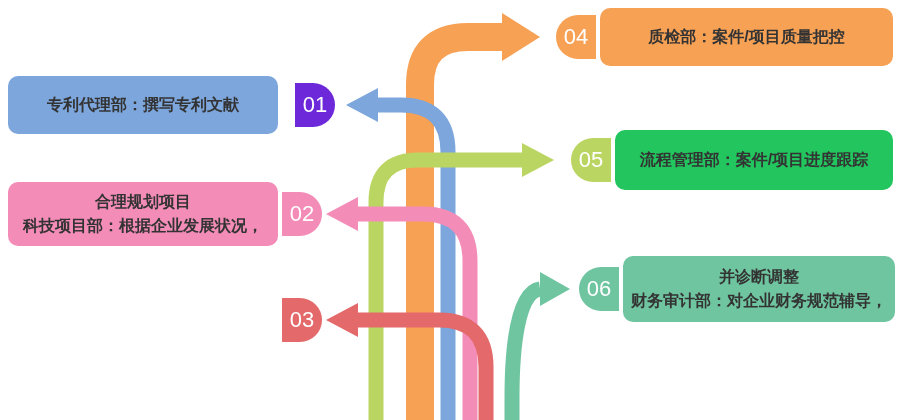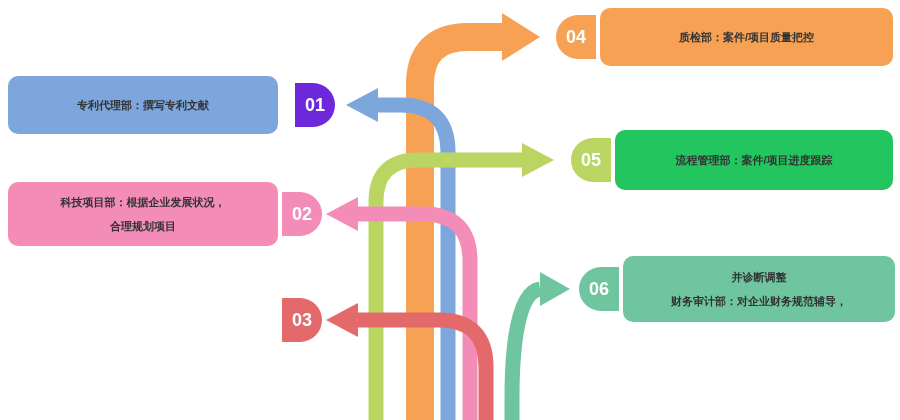--- a/index.html
+++ b/index.html
@@ -5,28 +5,28 @@
   html,body { margin:0; padding:0; background:#ffffff; }
   .stage {
     position:relative; width:900px; height:420px; background:#ffffff;
     overflow:hidden;
     font-family:"Liberation Sans","DejaVu Sans",sans-serif;
   }
   .arrow-layer { position:absolute; left:0; top:0; width:900px; height:420px; }
   .dept-box {
     position:absolute; display:flex; flex-direction:column;
     justify-content:center; align-items:center;
-    border-radius:10px; color:#333333; font-size:11px; font-weight:bold;
+    border-radius:10px; color:#333333; font-size:16px; font-weight:bold;
     line-height:24px; text-align:center; padding:0 4px; box-sizing:border-box;
   }
   .dept-line { white-space:nowrap; }
   .num-tab {
     position:absolute; width:40px; height:44px; display:flex;
     align-items:center; justify-content:center;
-    color:#ffffff; font-weight:bold; font-size:18px;
+    color:#ffffff; font-weight:normal; font-size:22px;
   }
   .num-tab.bulge-right { border-radius:0 22px 22px 0; }
   .num-tab.bulge-left  { border-radius:22px 0 0 22px; }
 </style>
 </head>
 <body>
 
 <div class="stage">
 
   <svg class="arrow-layer" width="900" height="420" viewBox="0 0 900 420" fill="none">
@@ -49,22 +49,22 @@
     <path d="M 512 424 L 512 398 C 512 345 518 292 540 289" stroke-width="15" stroke="#6FC5A0"></path>
     <polygon points="540,272 540,306 570,289" fill="#6FC5A0"></polygon>
   </svg>
 
   <div class="dept-box" style="left: 8px; top: 76px; width: 270px; height: 58px; background-color: rgb(124, 166, 220);">
     <div class="dept-line">专利代理部：撰写专利文献</div>
   </div>
   <div class="num-tab bulge-right" style="left: 282px; top: 83px; background-color: #6d28d9; margin-left: 13px;">01</div>
 
   <div class="dept-box" style="left: 8px; top: 182px; width: 270px; height: 64px; background-color: rgb(244, 140, 184);">
+    <div class="dept-line">合理规划项目</div>
     <div class="dept-line">科技项目部：根据企业发展状况，</div>
-    <div class="dept-line">合理规划项目</div>
   </div>
   <div class="num-tab bulge-right" style="left: 282px; top: 192px; background-color: rgb(244, 140, 184);">02</div>
 
   <div class="num-tab bulge-right" style="left: 282px; top: 298px; background-color: rgb(228, 105, 106);">03</div>
 
   <div class="num-tab bulge-left" style="left: 556px; top: 15px; background-color: rgb(247, 161, 85);">04</div>
   <div class="dept-box" style="left: 600px; top: 8px; width: 293px; height: 58px; background-color: rgb(247, 161, 85);">
     <div class="dept-line">质检部：案件/项目质量把控</div>
   </div>
 

